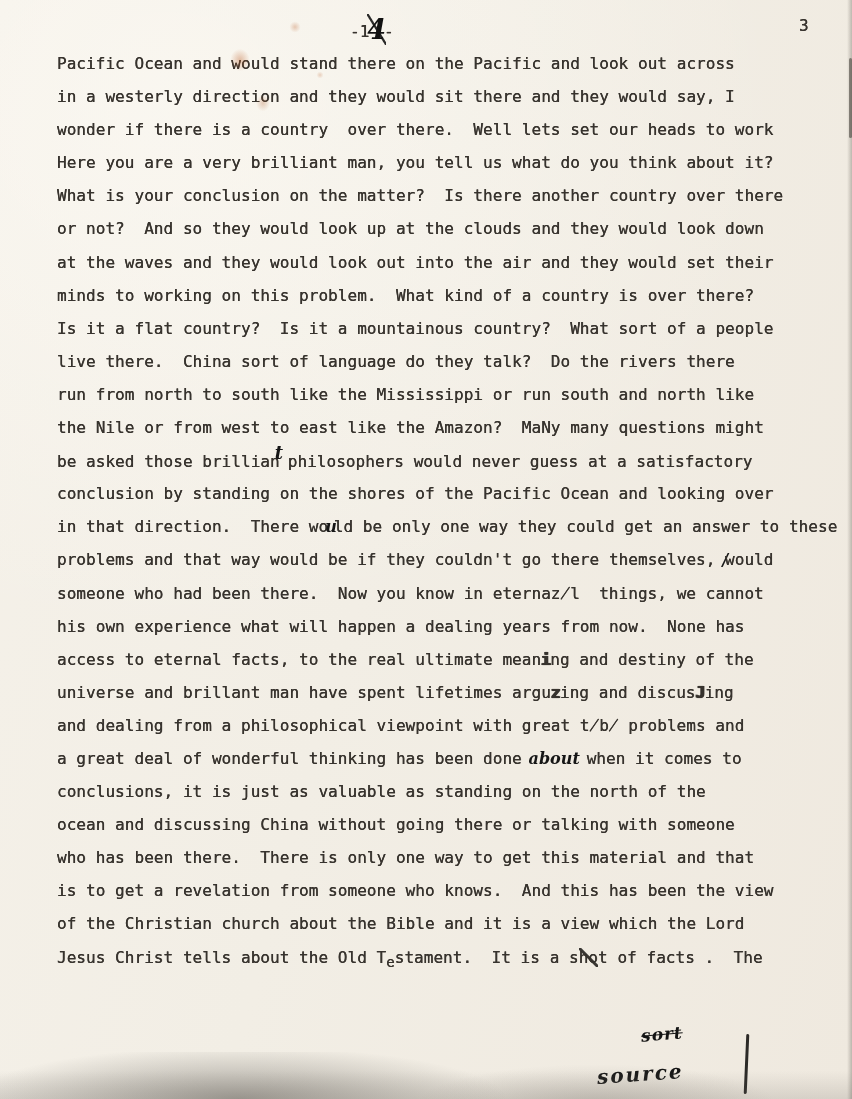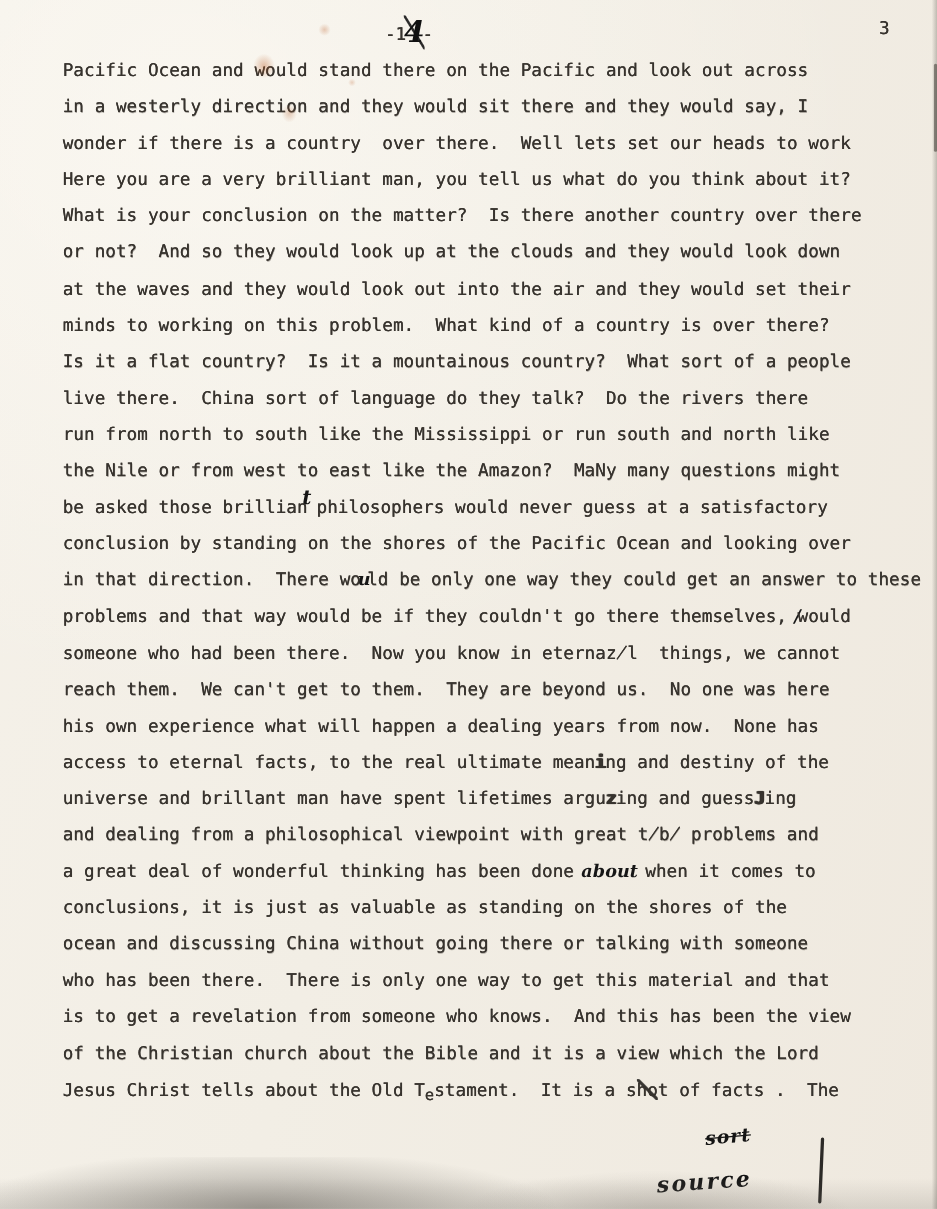--- a/index.html
+++ b/index.html
@@ -72,27 +72,26 @@
       <div class="tline typed"><span class="">minds to working on this problem.  What kind of a country is over there?</span></div>
       <div class="tline typed"><span class="">Is it a flat country?  Is it a mountainous country?  What sort of a people</span></div>
       <div class="tline typed"><span class="">live there.  China sort of language do they talk?  Do the rivers there</span></div>
       <div class="tline typed"><span class="">run from north to south like the Mississippi or run south and north like</span></div>
       <div class="tline typed"><span class="">the Nile or from west to east like the Amazon?  MaNy many questions might</span></div>
       <div class="tline typed"><span class="">be asked those brillian</span><span class="seg-pen-super">t</span><span class=""> philosophers would never guess at a satisfactory</span></div>
       <div class="tline typed"><span class="">conclusion by standing on the shores of the Pacific Ocean and looking over</span></div>
       <div class="tline typed"><span class="">in that direction.  There wo</span><span class="seg-pen-squeeze">u</span><span class="">ld be only one way they could get an answer to these</span></div>
       <div class="tline typed"><span class="">problems and that way would be if they couldn't go there themselves, </span><span class="seg-pen-squeeze">/</span><span class="">would</span></div>
       <div class="tline typed"><span class="">someone who had been there.  Now you know in eternaz̸l  things, we cannot</span></div>
-      <div class="tline typed"><span class="">reach them.  We can't get to them.  They are beyond us.  No one was here</span></div>
       <div class="tline typed"><span class="">his own experience what will happen a dealing years from now.  None has</span></div>
       <div class="tline typed"><span class="">access to eternal facts, to the real ultimate mean</span><span class="seg-overtype">i</span><span class="">ng and destiny of the</span></div>
-      <div class="tline typed"><span class="">universe and brillant man have spent lifetimes argu</span><span class="seg-overtype">z</span><span class="">ing and guess</span><span class="seg-overtype">J</span><span class="">ing</span></div>
+      <div class="tline typed"><span class="">universe and brillant man have spent lifetimes argu</span><span class="seg-overtype">z</span><span class="">ing and discus</span><span class="seg-overtype">J</span><span class="">ing</span></div>
       <div class="tline typed"><span class="">and dealing from a philosophical viewpoint with great t̸b̸ problems and</span></div>
       <div class="tline typed"><span class="">a great deal of wonderful thinking has been done </span><span class="seg-pen-squeeze">about</span><span class=""> when it comes to</span></div>
-      <div class="tline typed"><span class="">conclusions, it is just as valuable as standing on the shores of the</span></div>
+      <div class="tline typed"><span class="">conclusions, it is just as valuable as standing on the north of the</span></div>
       <div class="tline typed"><span class="">ocean and discussing China without going there or talking with someone</span></div>
       <div class="tline typed"><span class="">who has been there.  There is only one way to get this material and that</span></div>
       <div class="tline typed"><span class="">is to get a revelation from someone who knows.  And this has been the view</span></div>
       <div class="tline typed"><span class="">of the Christian church about the Bible and it is a view which the Lord</span></div>
       <div class="tline typed"><span class="">Jesus Christ tells about the Old T</span><span class="seg-sub">e</span><span class="">stament.  It is a s</span><span class="seg-pen-strike">ho</span><span class="">t of facts .  The</span></div>
     </div>
 
   <div class="ann ann-sort">sort</div>
 
   <div class="ann ann-source">source</div>

